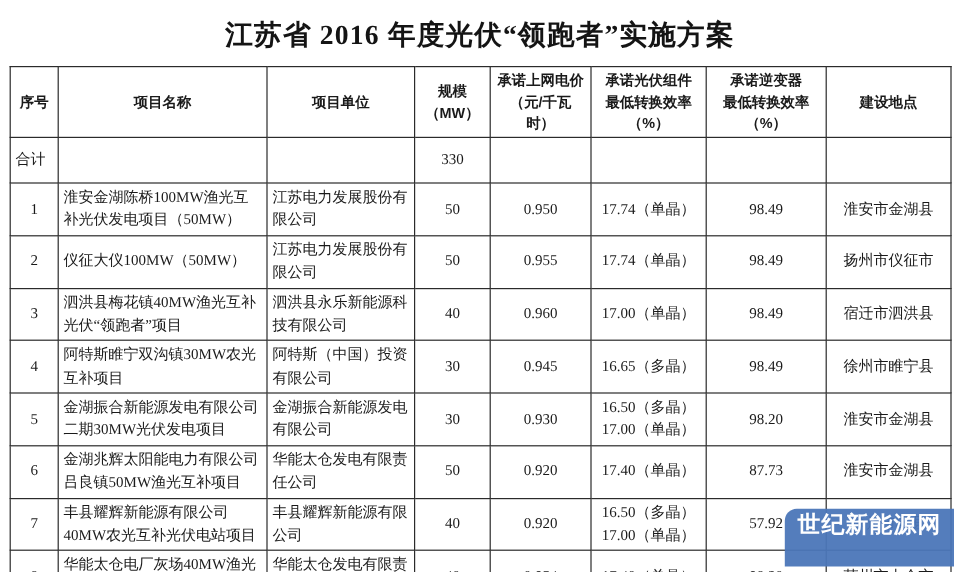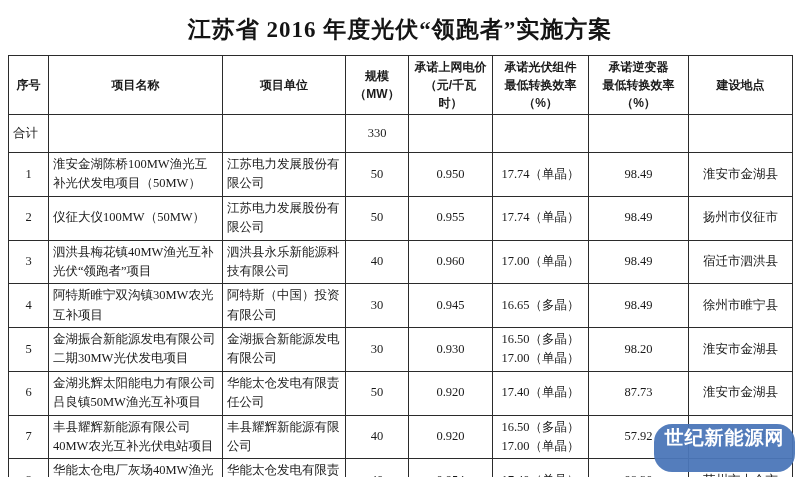--- a/index.html
+++ b/index.html
@@ -58,21 +58,20 @@
     top: 424px;
     width: 141px;
     height: 48px;
     background: rgba(75, 118, 184, 0.95);
     border-top-left-radius: 10px;
     color: #ffffff;
     text-align: center;
     font-family: Liberation Sans, sans-serif;
     padding-top: 3px;
     z-index: 5;
-    border-radius: 18px;
   }
   .wm-line1 { font-size: 19px; font-weight: bold; letter-spacing: 1px; line-height: 1.15; }
   .wm-line2 { font-size: 12px; color: #c9d7ec; line-height: 1.1; }
   .wm-line2 .bold { font-size: 16px; font-weight: bold; color: #ffffff; }
 </style>
 </head>
 <body>
 
 <div class="page-title">江苏省 2016 年度光伏“领跑者”实施方案</div>
 

